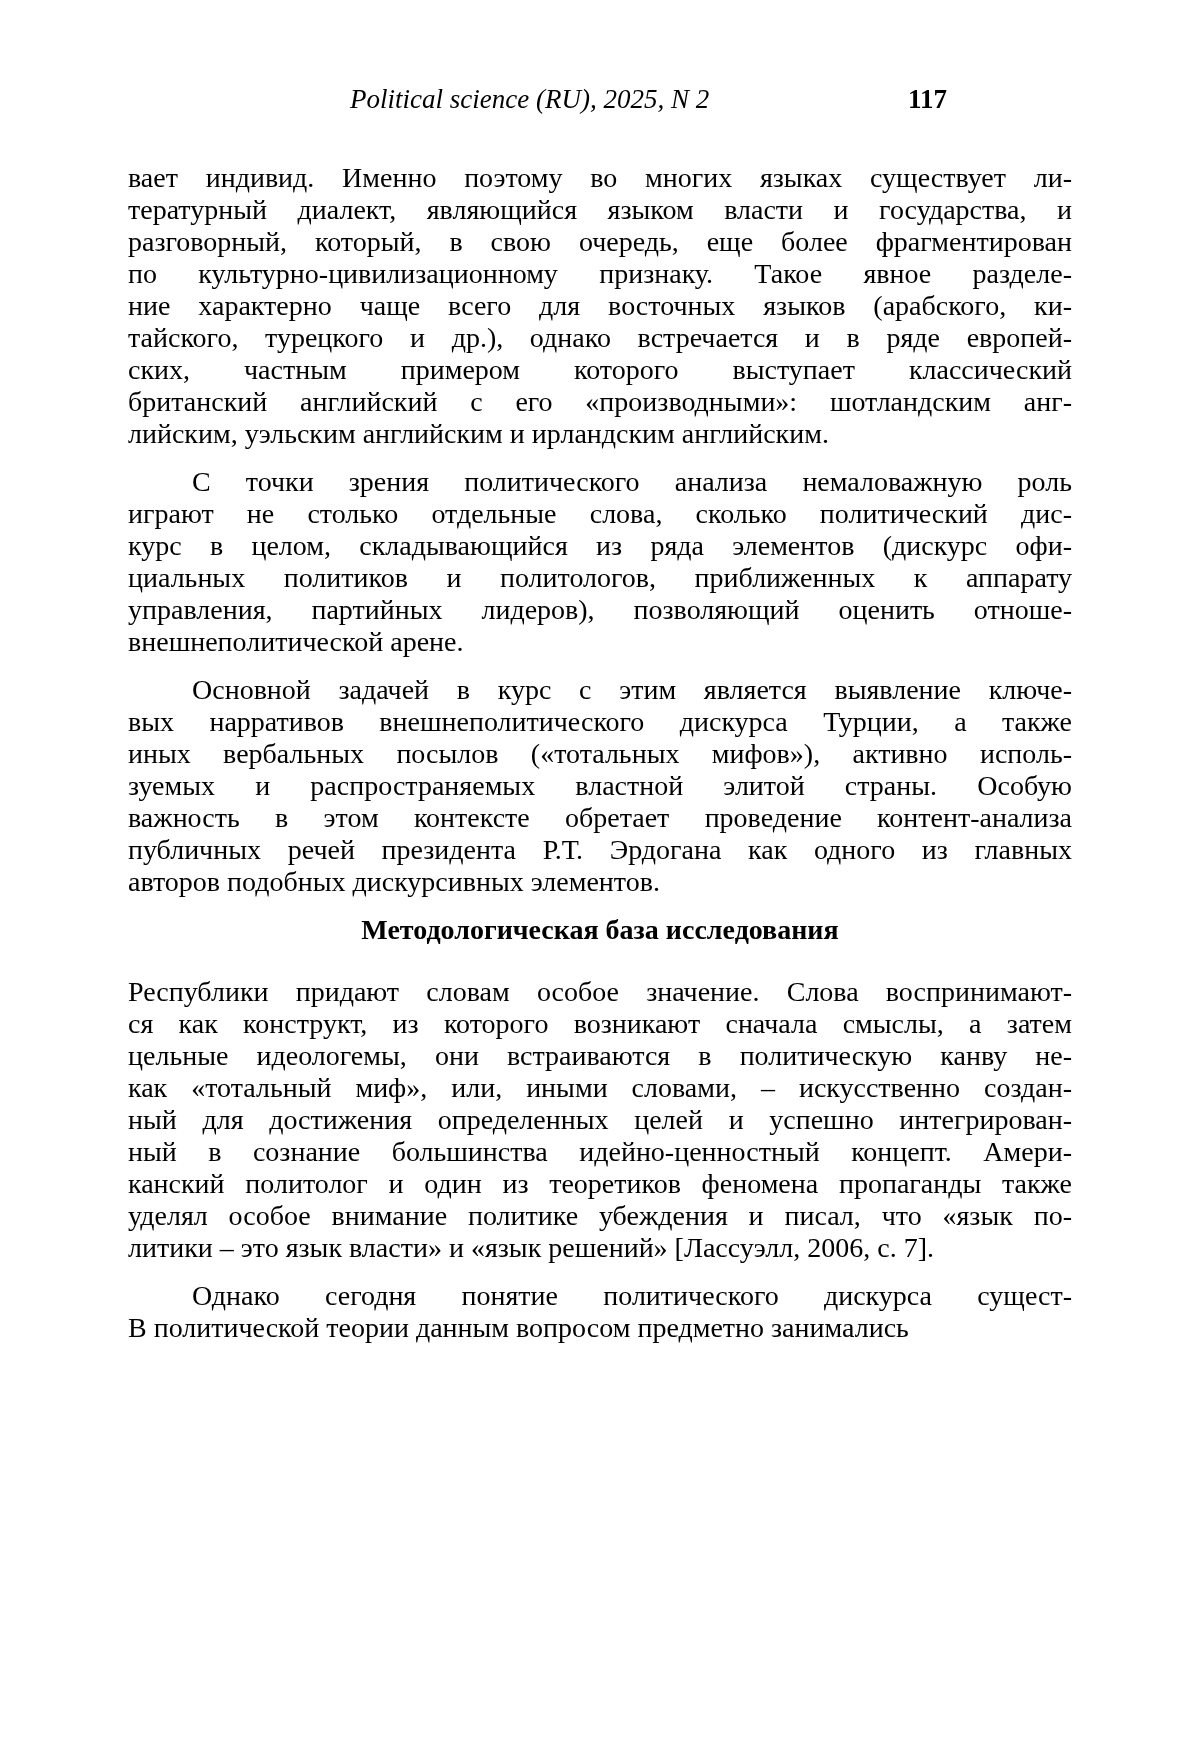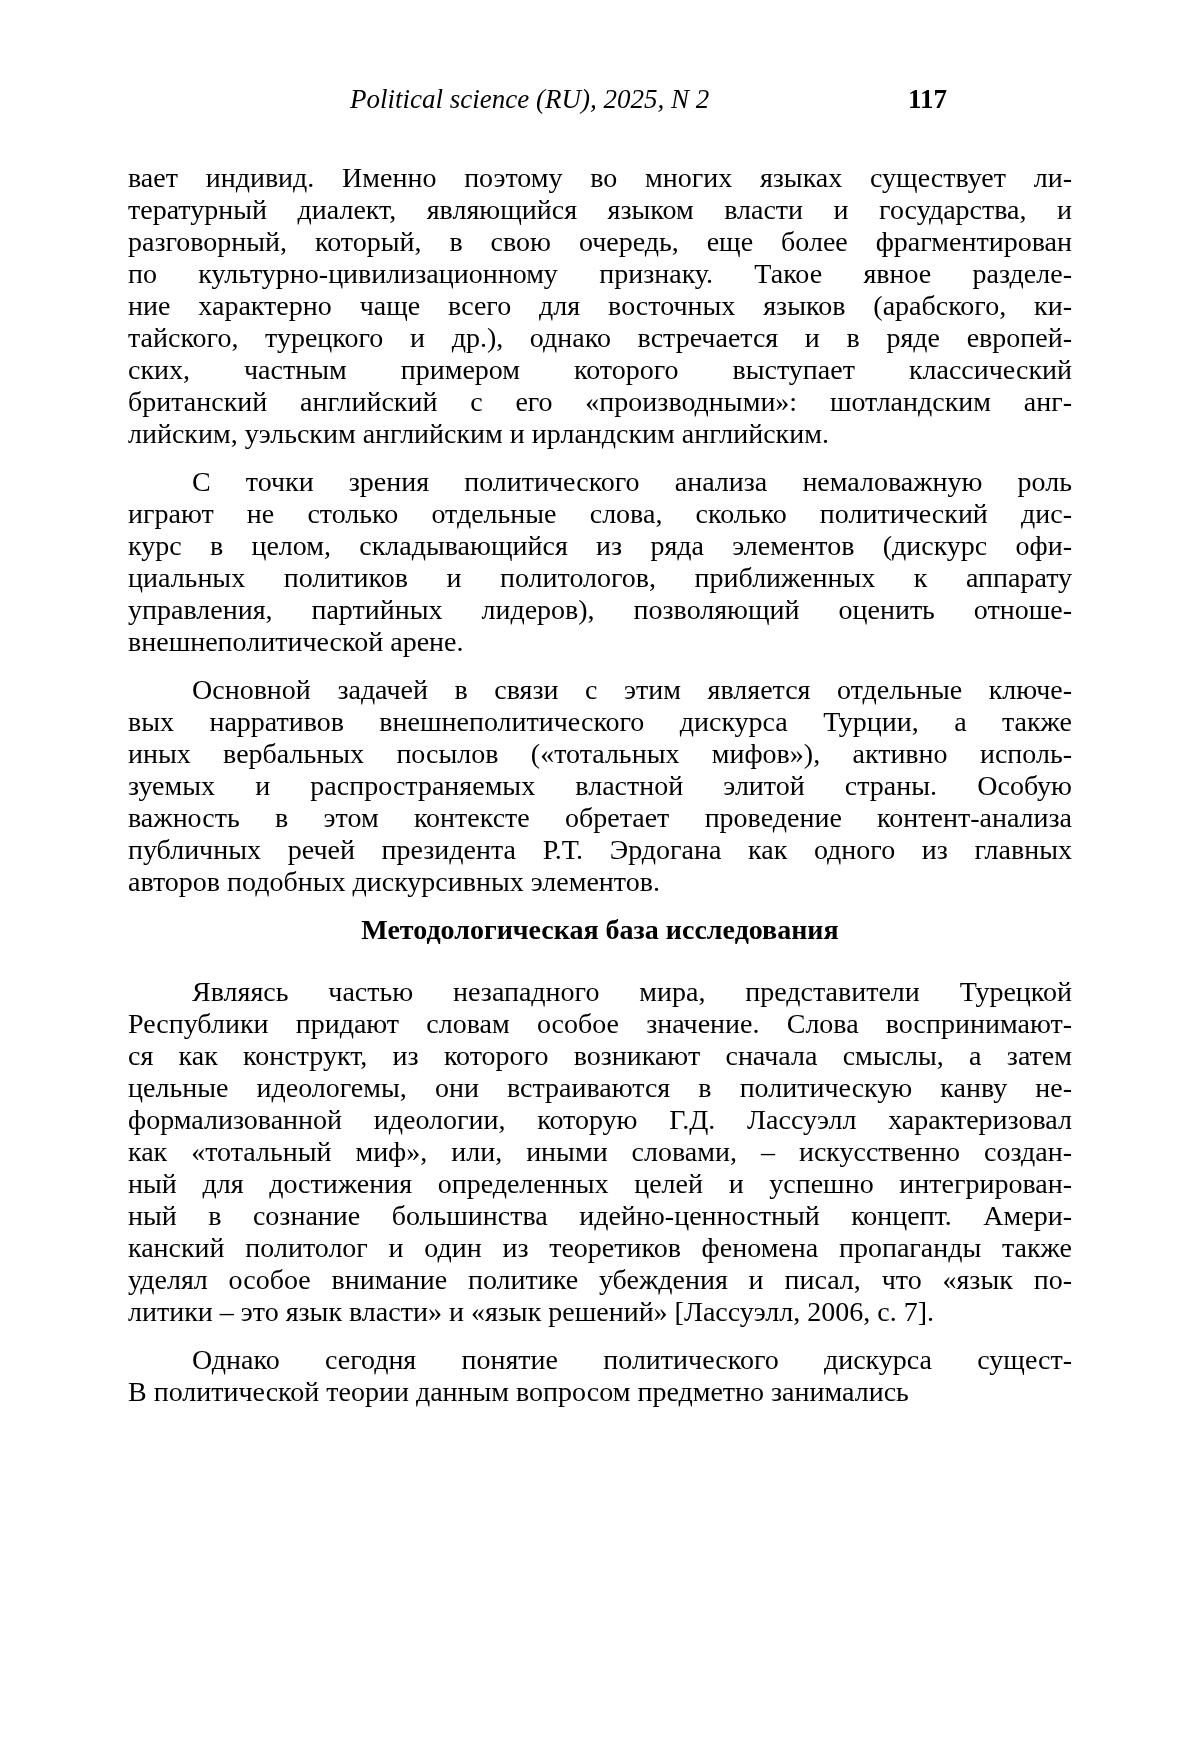--- a/index.html
+++ b/index.html
@@ -91,35 +91,33 @@
       </div>
       <div class="paragraph">
         <div class="line indent">С точки зрения политического анализа немаловажную роль</div>
         <div class="line">играют не столько отдельные слова, сколько политический дис-</div>
         <div class="line">курс в целом, складывающийся из ряда элементов (дискурс офи-</div>
         <div class="line">циальных политиков и политологов, приближенных к аппарату</div>
         <div class="line">управления, партийных лидеров), позволяющий оценить отноше-</div>
         <div class="line last">внешнеполитической арене.</div>
       </div>
       <div class="paragraph">
-        <div class="line indent">Основной задачей в связи с этим является отдельные ключе-</div>
+        <div class="line indent">Основной задачей в курс с этим является выявление ключе-</div>
         <div class="line">вых нарративов внешнеполитического дискурса Турции, а также</div>
         <div class="line">иных вербальных посылов («тотальных мифов»), активно исполь-</div>
         <div class="line">зуемых и распространяемых властной элитой страны. Особую</div>
         <div class="line">важность в этом контексте обретает проведение контент-анализа</div>
         <div class="line">публичных речей президента Р.Т. Эрдогана как одного из главных</div>
         <div class="line last">авторов подобных дискурсивных элементов.</div>
       </div>
       <div class="section-heading">Методологическая база исследования</div>
       <div class="paragraph">
-        <div class="line indent">Являясь частью незападного мира, представители Турецкой</div>
         <div class="line">Республики придают словам особое значение. Слова воспринимают-</div>
         <div class="line">ся как конструкт, из которого возникают сначала смыслы, а затем</div>
         <div class="line">цельные идеологемы, они встраиваются в политическую канву не-</div>
-        <div class="line">формализованной идеологии, которую Г.Д. Лассуэлл характеризовал</div>
         <div class="line">как «тотальный миф», или, иными словами, – искусственно создан-</div>
         <div class="line">ный для достижения определенных целей и успешно интегрирован-</div>
         <div class="line">ный в сознание большинства идейно-ценностный концепт. Амери-</div>
         <div class="line">канский политолог и один из теоретиков феномена пропаганды также</div>
         <div class="line">уделял особое внимание политике убеждения и писал, что «язык по-</div>
         <div class="line last">литики – это язык власти» и «язык решений» [Лассуэлл, 2006, с. 7].</div>
       </div>
       <div class="paragraph">
         <div class="line indent">Однако сегодня понятие политического дискурса сущест-</div>
         <div class="line last">В политической теории данным вопросом предметно занимались</div>

